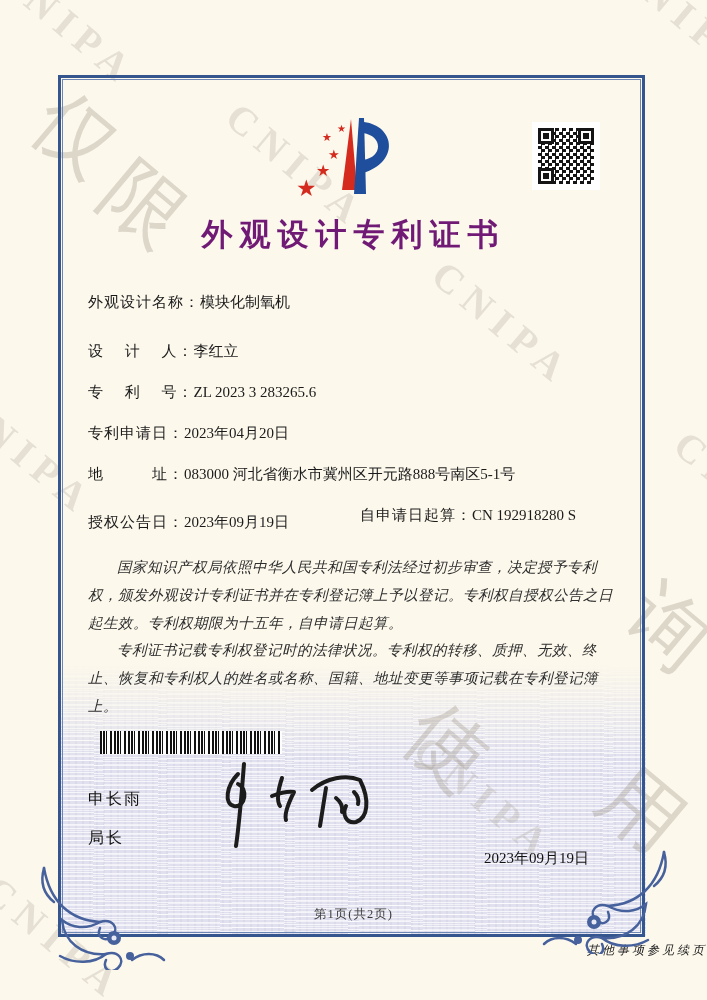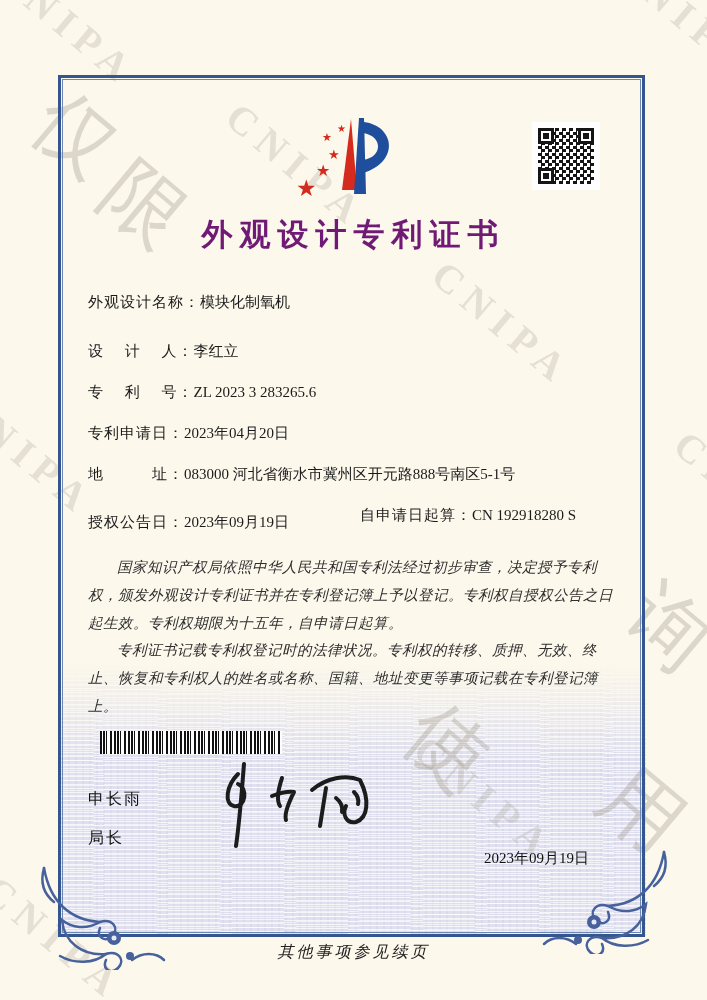--- a/index.html
+++ b/index.html
@@ -68,22 +68,22 @@
   .signer-title{position:absolute;left:88px;top:801px;font-size:16px;letter-spacing:2px;
                 color:#111;font-family:"Liberation Sans",sans-serif;margin-top:27px;}
   .signer-name{position:absolute;left:88px;top:789px;font-size:16px;letter-spacing:2px;
                color:#111;font-family:Liberation Sans, sans-serif;}
   .signature-svg{position:absolute;left:208px;top:760px;}
   .grant-date{position:absolute;left:484px;top:849px;font-size:15px;color:#111;}
 
   
   .page-no{position:absolute;left:63px;top:906px;width:581px;text-align:center;
            font-size:12.5px;color:#3b3b3b;letter-spacing:1px;}
-  .cont-note{position:absolute;left:0;top:942px;width:707px;text-align:center;
-             font-size:16px;font-style:italic;letter-spacing:3px;color:#222;}
+  .cont-note{position:absolute;left:0;top:942px;width:707px;text-align:right;
+             font-size:12px;font-style:italic;letter-spacing:3px;color:#222;}
 
   
   .flourish{position:absolute;z-index:4;}
   .flourish.bl{left:36px;top:862px;}
   .flourish.br{left:540px;top:846px;transform:scaleX(-1);}
 </style>
 </head>
 <body>
 
 <div class="page">
@@ -176,20 +176,21 @@
         <path d="M74 18 C70 30 68 40 72 46"></path>
         <path d="M64 36 C72 33 80 31 86 32 C80 44 76 54 78 60"></path>
         <path d="M104 30 C118 18 138 14 152 20 C162 40 160 58 148 62 C138 64 134 54 138 46"></path>
         <path d="M118 28 L112 66"></path>
         <path d="M128 38 C133 42 135 47 134 52"></path>
         <path d="M146 32 C150 36 151 40 150 44"></path>
       </g>
     </svg>
     <div class="grant-date">2023年09月19日</div>
 
+    <div class="page-no">第1页(共2页)</div>
     <div class="cont-note">其他事项参见续页</div>
   </div>
 
   <svg class="flourish bl" width="132" height="108" viewBox="0 0 132 108">
     <g fill="none" stroke="#46619c" stroke-width="2.5" stroke-linecap="round">
       <path d="M8 6 C14 40 34 58 64 60 C50 68 36 66 26 58 C28 80 46 94 70 92 C58 102 38 102 24 94"></path>
       <path d="M64 60 c12 -4 20 6 12 14 c-7 7 -16 1 -12 -8"></path>
       <path d="M70 92 c12 -4 20 6 12 14 c-7 7 -16 1 -12 -8"></path>
       <path d="M8 6 c-4 14 0 26 10 34"></path>
       <path d="M96 98 c10 -8 24 -8 32 0"></path>

